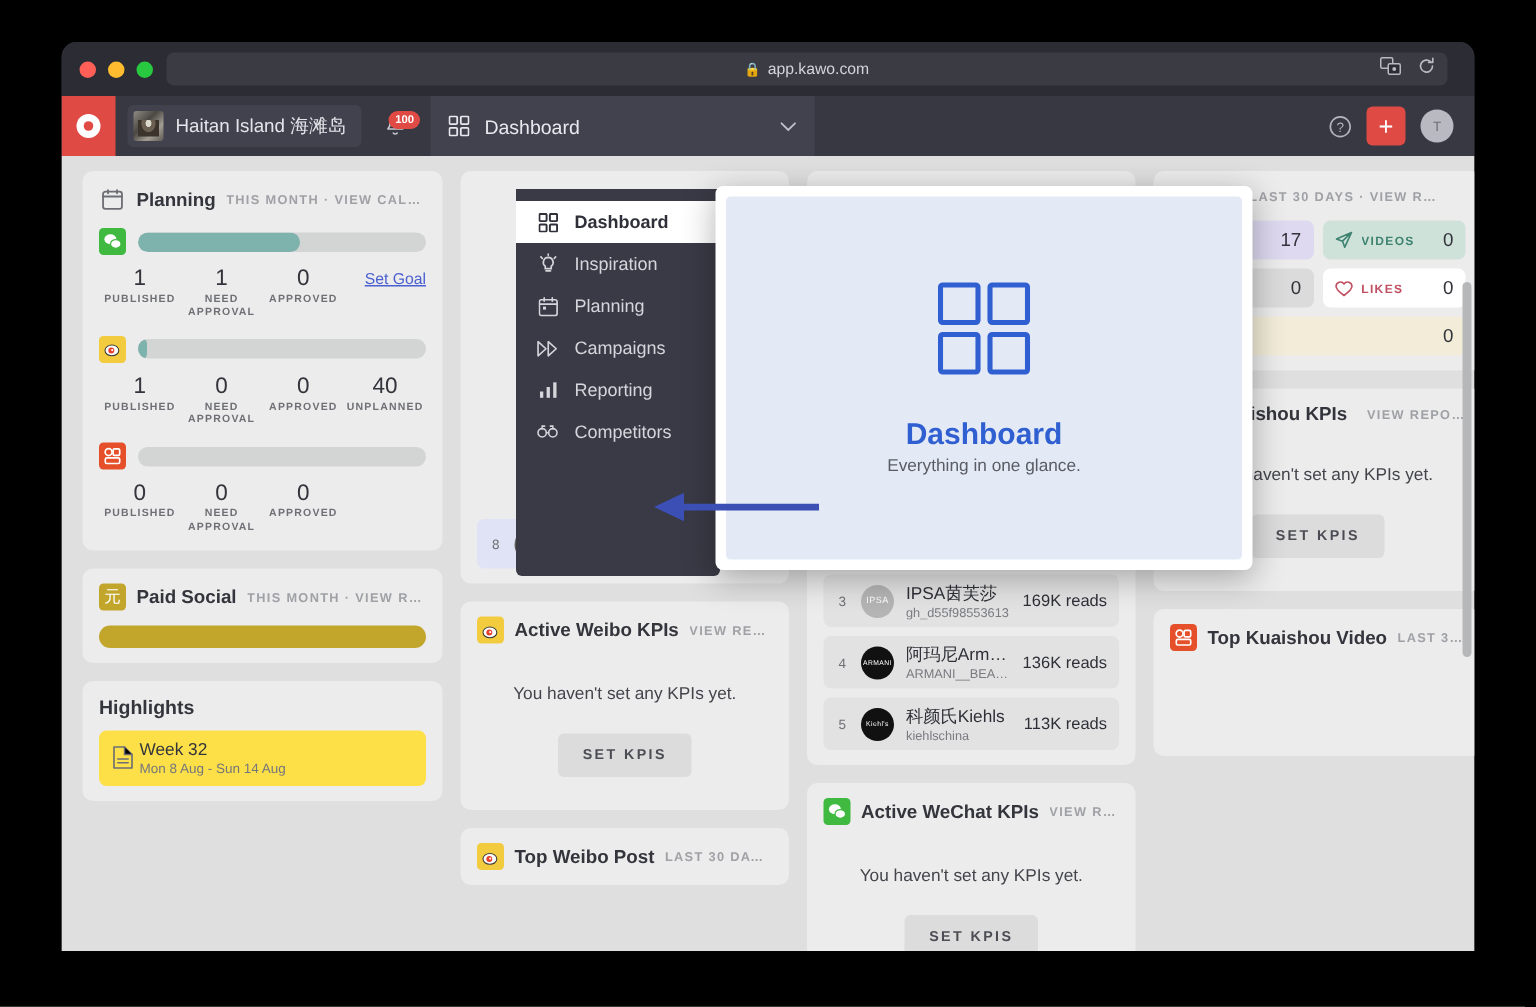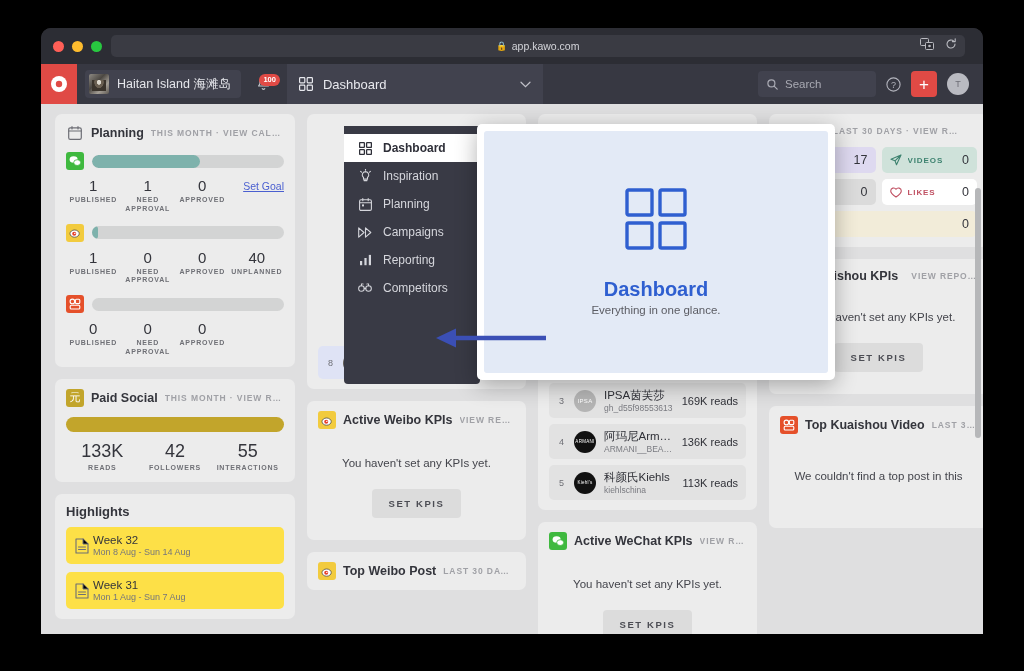--- a/index.html
+++ b/index.html
@@ -313,27 +313,20 @@
         <rect x="0.6" y="8.2" width="5.2" height="5.2" rx="0.8" fill="none" stroke="#e8e9ee" stroke-width="1.2"></rect>
         <rect x="8.2" y="8.2" width="5.2" height="5.2" rx="0.8" fill="none" stroke="#e8e9ee" stroke-width="1.2"></rect>
       </svg>
       <span class="navlabel">Dashboard</span>
       <svg width="11" height="7" viewBox="0 0 11 7">
         <path d="M1 1.2L5.5 5.6 10 1.2" fill="none" stroke="#c0c1c9" stroke-width="1.2" stroke-linecap="round"></path>
       </svg>
     </div>
 
     <div id="header-right">
-      <div id="search-box">
-        <svg width="11" height="11" viewBox="0 0 11 11">
-          <circle cx="4.4" cy="4.4" r="3.5" fill="none" stroke="#a9aab3" stroke-width="1.2"></circle>
-          <path d="M7.1 7.1L10.2 10.2" stroke="#a9aab3" stroke-width="1.2" stroke-linecap="round"></path>
-        </svg>
-        <span>Search</span>
-      </div>
       <svg id="help-icon" width="15" height="15" viewBox="0 0 15 15">
         <circle cx="7.5" cy="7.5" r="6.6" fill="none" stroke="#b3b4bd" stroke-width="1.1"></circle>
         <text x="7.5" y="11" font-size="9" fill="#b3b4bd" text-anchor="middle" font-family="Liberation Sans, sans-serif">?</text>
       </svg>
       <div id="add-button">+</div>
       <div id="user-avatar">T</div>
     </div>
   </div>
 
   <div id="content">
@@ -440,56 +433,32 @@
           </div>
         </div>
 
         <div class="card">
           <div class="card-head">
             <span class="sq-icon ic-paid">元</span>
             <span class="card-title">Paid Social</span>
             <span class="card-meta">THIS MONTH · VIEW REP…</span>
           </div>
           <div class="paid-bar"></div>
-          <div class="paid-stats">
-            <div class="stat">
-              <div class="num">133K</div>
-              <div class="lbl">READS</div>
-            </div>
-            <div class="stat">
-              <div class="num">42</div>
-              <div class="lbl">FOLLOWERS</div>
-            </div>
-            <div class="stat">
-              <div class="num">55</div>
-              <div class="lbl">INTERACTIONS</div>
-            </div>
-          </div>
         </div>
 
         <div class="card">
           <div class="hl-title">Highlights</div>
           <div class="hl-item">
             <svg width="14" height="16" viewBox="0 0 14 16">
               <path d="M1 1h7l5 5v9H1z" fill="none" stroke="#6d6e75" stroke-width="1.1" stroke-linejoin="round"></path>
               <path d="M8 1v5h5M3.5 9h7M3.5 11.5h7" stroke="#6d6e75" stroke-width="1" stroke-linecap="round"></path>
             </svg>
             <div>
               <div class="t1">Week 32</div>
               <div class="t2">Mon 8 Aug - Sun 14 Aug</div>
-            </div>
-          </div>
-          <div class="hl-item">
-            <svg width="14" height="16" viewBox="0 0 14 16">
-              <path d="M1 1h7l5 5v9H1z" fill="none" stroke="#6d6e75" stroke-width="1.1" stroke-linejoin="round"></path>
-              <path d="M8 1v5h5M3.5 9h7M3.5 11.5h7" stroke="#6d6e75" stroke-width="1" stroke-linecap="round"></path>
-            </svg>
-            <div>
-              <div class="t1">Week 31</div>
-              <div class="t2">Mon 1 Aug - Sun 7 Aug</div>
             </div>
           </div>
         </div>
       </div>
 
       <div class="col c2">
         <div class="card" style="padding-top:226px">
           <div class="rank-row hl">
             <span class="rank-num">8</span>
             <span class="rank-av photo"></span>
@@ -643,21 +612,20 @@
               <svg width="12" height="12" viewBox="0 0 12 12">
                 <circle cx="3.4" cy="3.4" r="2.3" fill="none" stroke="#fff" stroke-width="1.1"></circle>
                 <rect x="6.4" y="1.2" width="4.4" height="4.4" rx="1" fill="none" stroke="#fff" stroke-width="1.1"></rect>
                 <rect x="1.2" y="7.2" width="9.6" height="3.8" rx="1" fill="none" stroke="#fff" stroke-width="1.1"></rect>
               </svg>
             </span>
             <span class="card-title">Top Kuaishou Video</span>
             <span class="card-meta">LAST 30 DAY…</span>
           </div>
           <div class="empty-2l">
-            <div>We couldn't find a top post in this</div>
           </div>
         </div>
       </div>
 
     </div>
 
     <div id="vscroll"></div>
   </div>
 
   <div id="dropdown">

